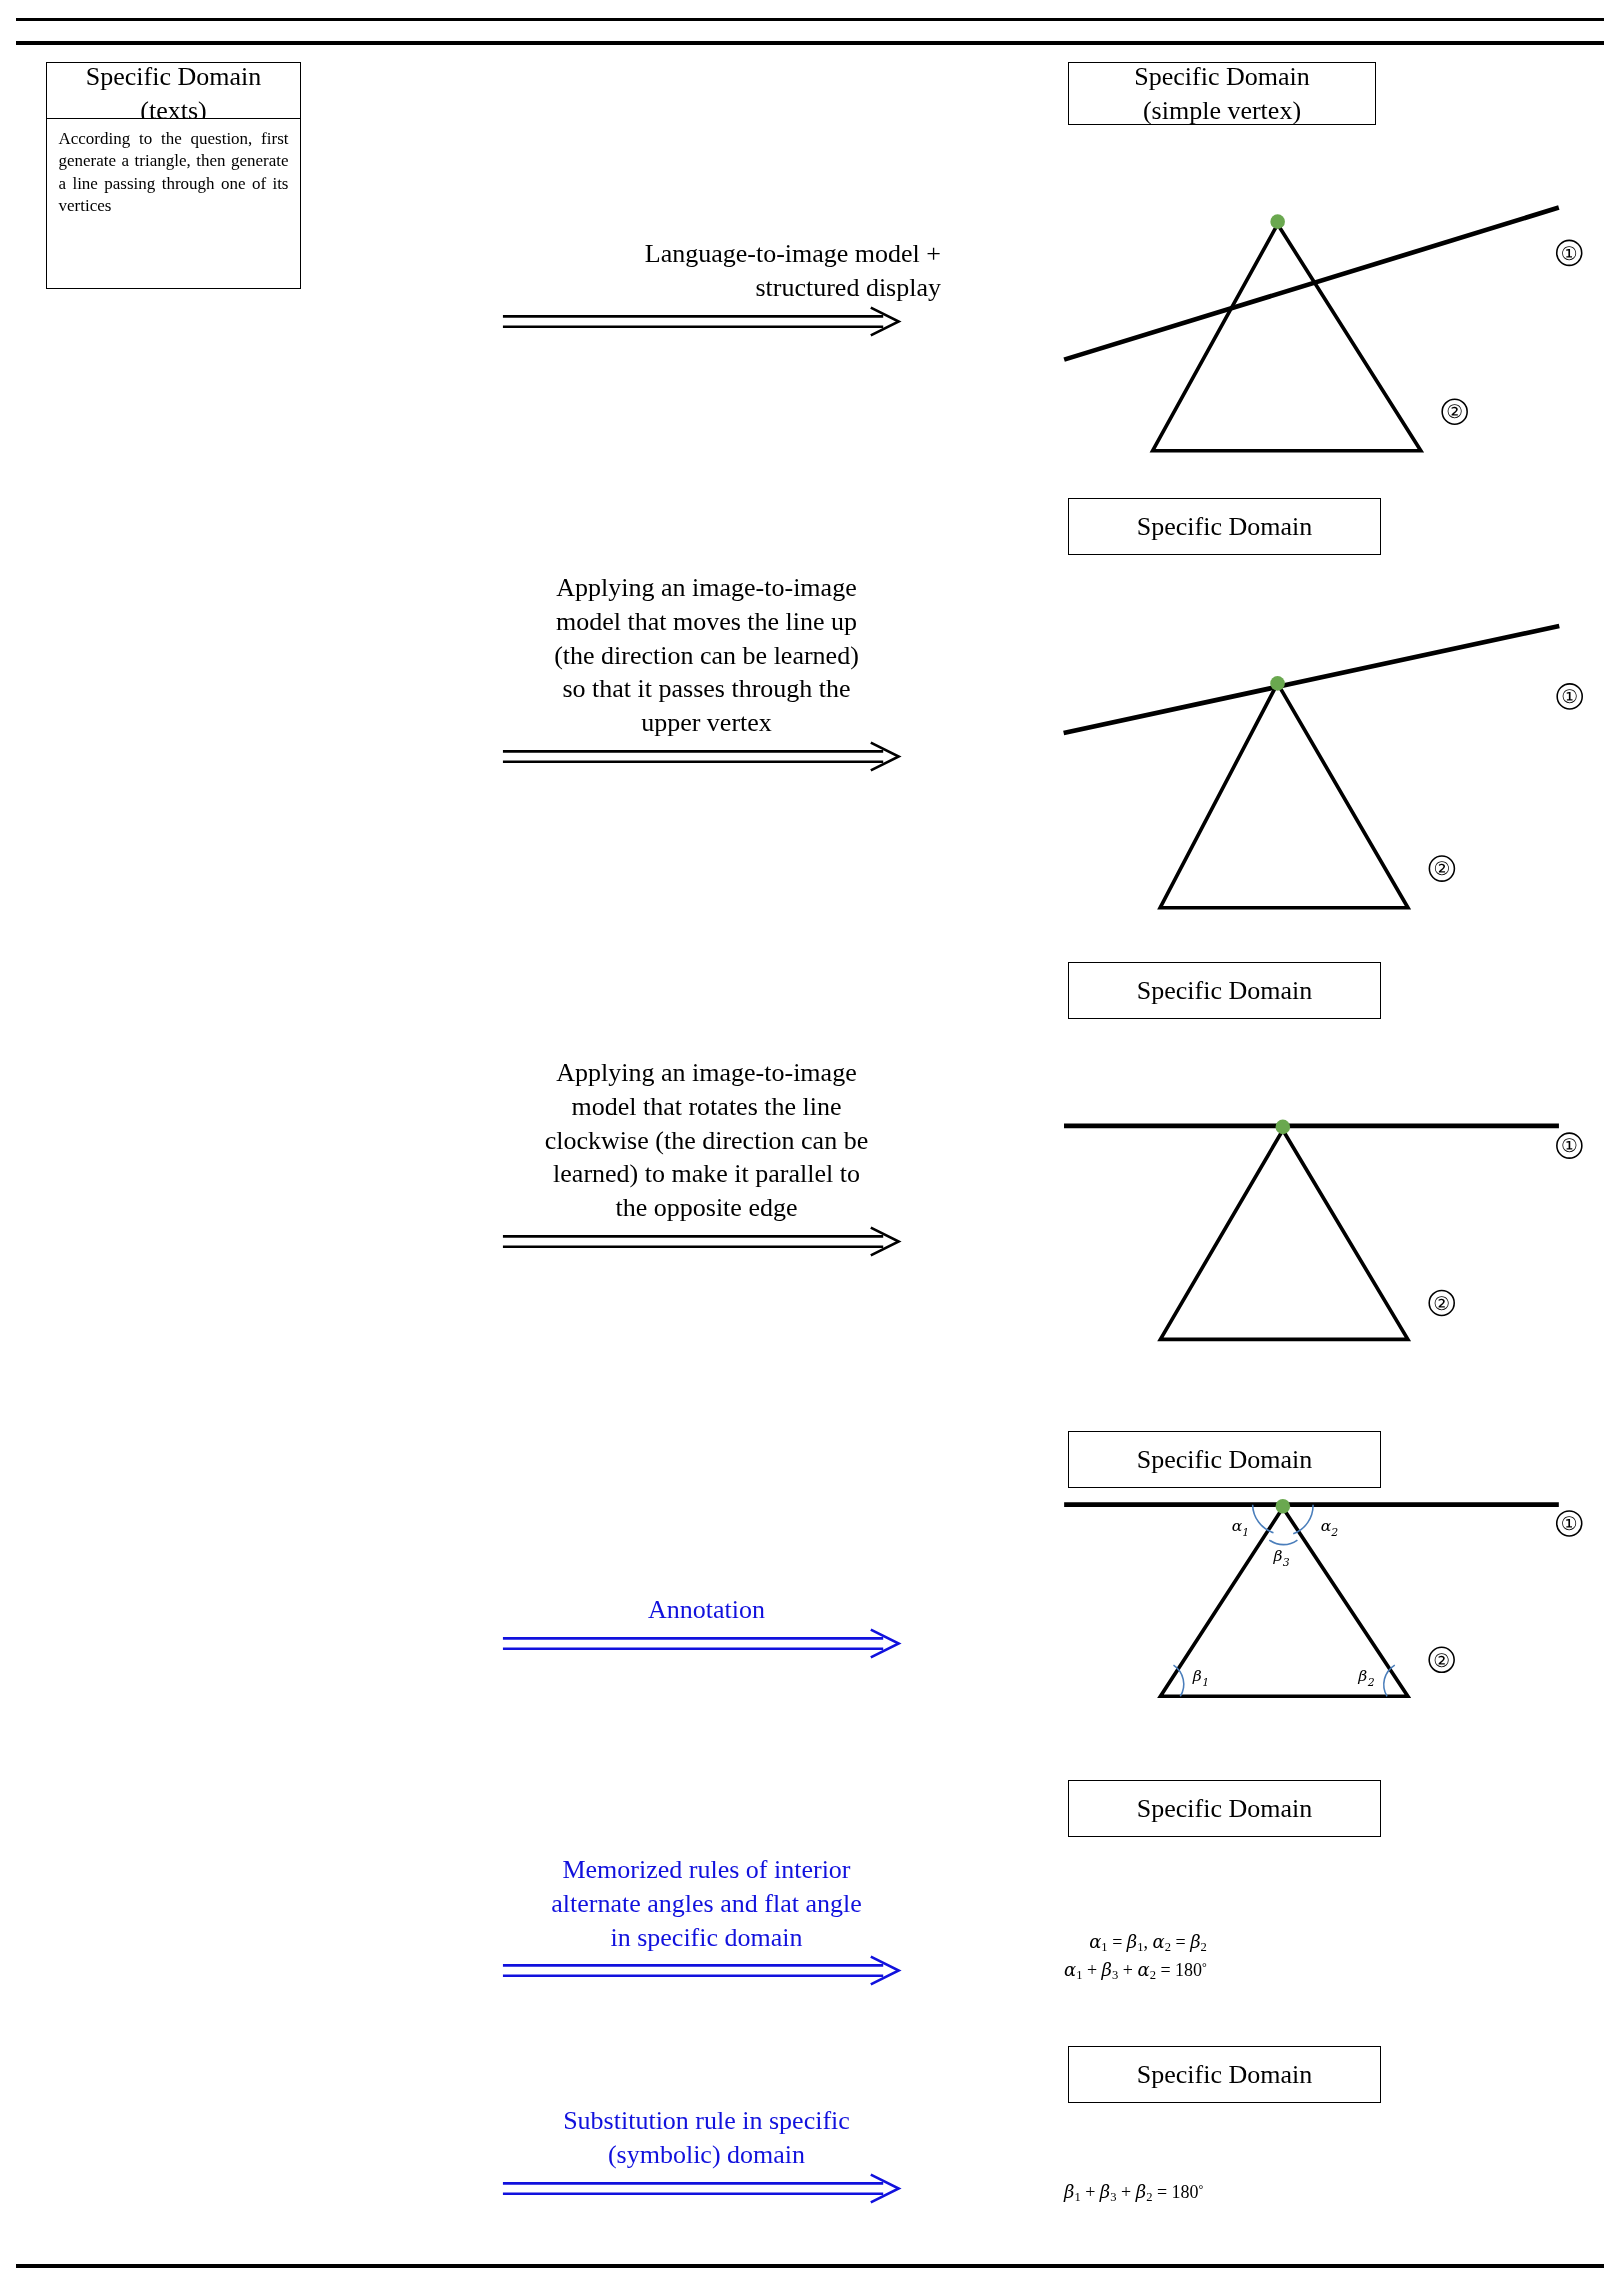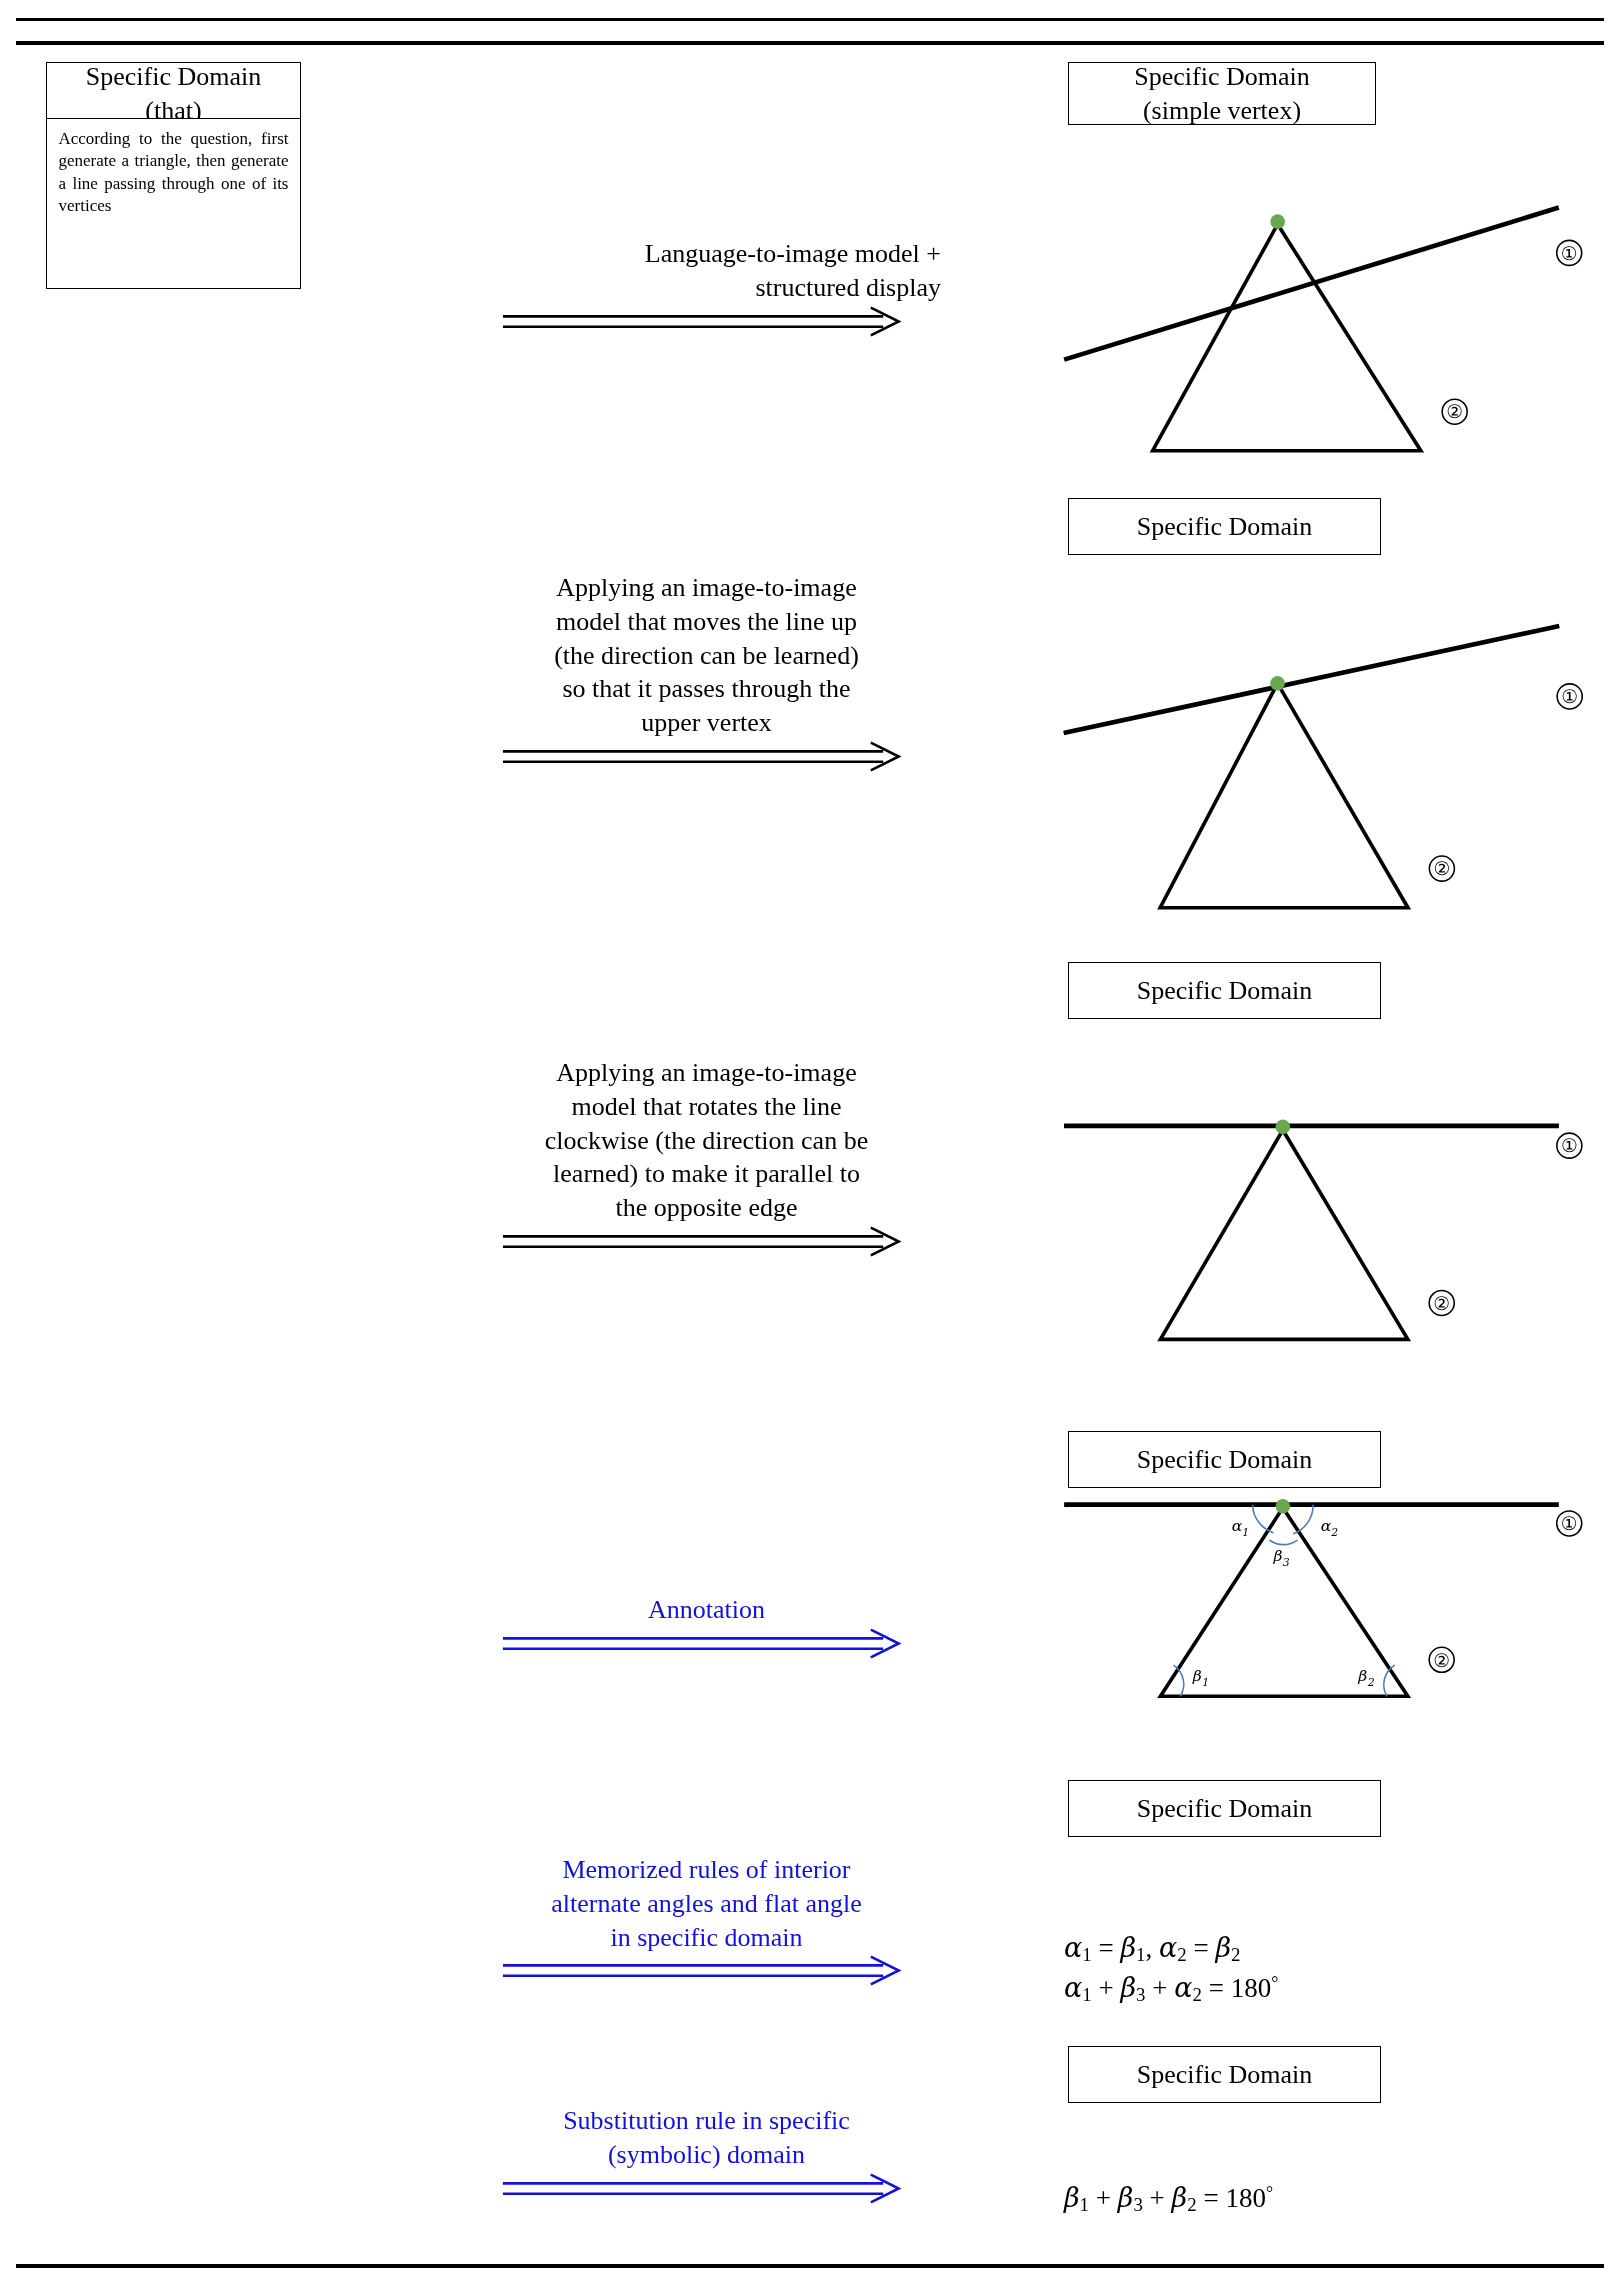--- a/index.html
+++ b/index.html
@@ -102,43 +102,44 @@
   .figure { position: absolute; }
   #fig-1 { left: 1048px; top: 193px;  width: 553px; height: 302px; }
   #fig-2 { left: 1048px; top: 605px; width: 553px; height: 355px; }
   #fig-3 { left: 1048px; top: 1105px; width: 553px; height: 323px; }
   #fig-4 { left: 1048px; top: 1488px; width: 553px; height: 289px; }
 
   
   .eqblock {
     position: absolute;
     left: 1064px;
-    font-size: 27px;
+    font-size: 18px;
     font-family: "Liberation Serif", "DejaVu Serif", serif;
     line-height: 1.42;
+    text-align: right;
   }
   #eq-1 { top: 1929px; }
   #eq-2 { top: 2179px; }
   .eq { white-space: nowrap; font-style: normal; }
   .gk { font-family: "DejaVu Serif", serif; font-style: italic; }
   .sub { font-size: 0.70em; vertical-align: -0.22em; }
   .sup { font-size: 0.66em; vertical-align: 0.45em; }
 </style>
 </head>
 <body>
 
 <div id="page">
 
   <div class="hrule top1"></div>
   <div class="hrule top2"></div>
   <div class="hrule bottom"></div>
 
   <div class="box" id="box-texts-header">
     <span class="l">Specific Domain</span>
-    <span class="l">(that)</span>
+    <span class="l">(texts)</span>
   </div>
 
   <div class="box" id="box-question">According to the question, first generate a trian­gle, then generate a line passing through one of its vertices</div>
 
   <div class="box" id="box-images-header">
     <span class="l">Specific Domain</span>
     <span class="l">(simple vertex)</span>
   </div>
 
   <div class="arrow-block" id="arrow-1">

